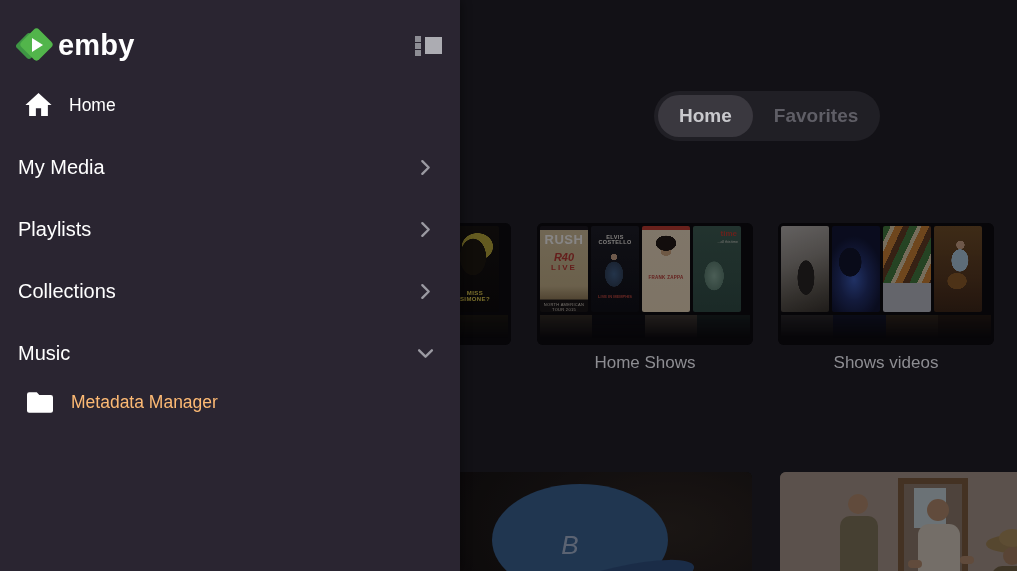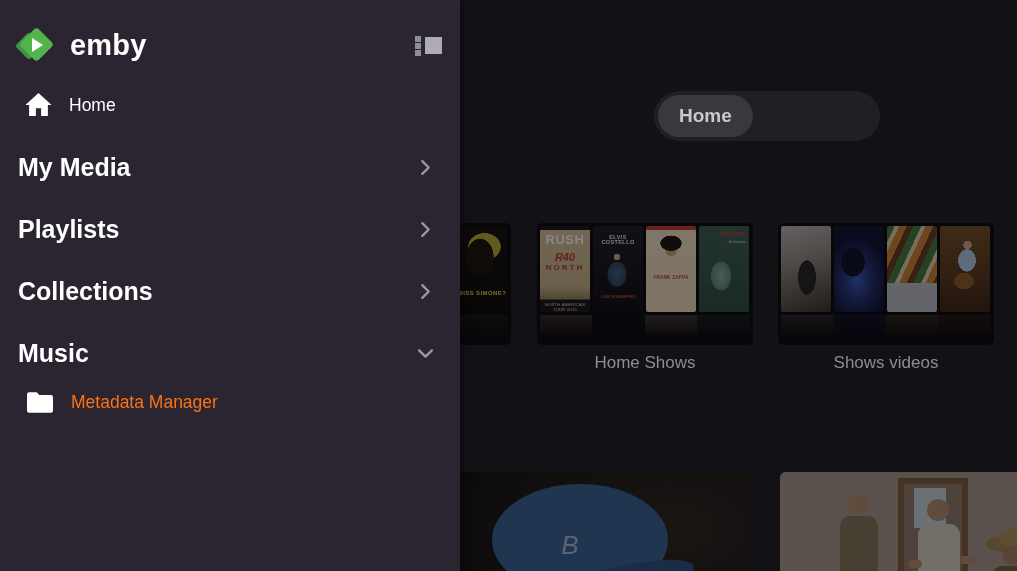--- a/index.html
+++ b/index.html
@@ -16,21 +16,21 @@
   .tab { font-size:19px; font-weight:700; color:#5f5e66; padding:0 21px; height:42px;
     display:flex; align-items:center; border-radius:21px; cursor:pointer; }
   .tab.active { background:#3a383f; color:#c9c9cd; }
 
   
   .tile { position:absolute; top:223px; width:216px; height:122px; background:#060608;
     border-radius:6px; overflow:hidden; cursor:pointer; }
   .t-nina  { left:295px; }
   .t-shows { left:537px; }
   .t-videos{ left:778px; }
-  .panels { position:absolute; left:3px; right:4px; top:3px; height:86px; display:flex; gap:3px;text-decoration:underline; }
+  .panels { position:absolute; left:3px; right:12px; top:3px; height:86px; display:flex; gap:3px;text-decoration:underline; }
   .panel { flex:1; position:relative; border-radius:2px; overflow:hidden; }
   .p-text { position:absolute; left:0; right:0; text-align:center; line-height:1.05; }
 
   .panel.dark { background:#050507; }
   .p-nina { background:
       radial-gradient(ellipse 46% 36% at 46% 36%, #171309 58%, transparent 60%),
       radial-gradient(ellipse 58% 28% at 55% 24%, #b3a433 55%, transparent 57%),
       linear-gradient(180deg,#12100b,#070604); }
   .nina-title { top:74%; color:#e0cd49; font-size:6px; font-weight:700; letter-spacing:.4px; }
 
@@ -93,21 +93,21 @@
   .wide-tile { position:absolute; top:472px; width:330px; height:186px; border-radius:6px;
     overflow:hidden; background:#0b0a0c; cursor:pointer; }
   .w-left { left:422px; }
   .w-right{ left:780px; }
   .wide-tile svg { display:block; width:100%; height:100%; }
 
   
   .drawer { position:absolute; left:0; top:0; width:460px; height:571px; background:#2a2531;
     z-index:5; box-shadow:1px 0 10px rgba(0,0,0,.45); }
 
-  .logo-row { position:absolute; top:26px; left:16px; display:flex; align-items:center; gap:16px; }
+  .logo-row { position:absolute; top:26px; left:16px; display:flex; align-items:center; gap:4px; }
   .logo-mark { position:relative; width:38px; height:38px; }
   .d-back { position:absolute; left:3px; top:10px; width:20px; height:20px; background:#3e9644;
     transform:rotate(45deg); border-radius:3px; }
   .d-front{ position:absolute; left:8px; top:6px; width:25px; height:25px; background:#52b54b;
     transform:rotate(45deg); border-radius:4px; }
   .play-tri { position:absolute; left:16px; top:12px; width:0; height:0;
     border-left:11px solid #ffffff; border-top:7px solid transparent; border-bottom:7px solid transparent; }
   .logo-text { font-size:29px; font-weight:700; color:#ffffff; letter-spacing:.2px; }
 
   .pin-btn { position:absolute; top:33px; right:18px; width:28px; height:26px; cursor:pointer; }
@@ -115,67 +115,68 @@
   .pin-s { position:absolute; left:1px; width:6px; height:6px; background:#8d8d94; }
   .pin-s1{ top:3px; } .pin-s2{ top:10px; } .pin-s3{ top:17px; }
 
   .nav-home { position:absolute; top:81px; left:0; right:0; height:48px; display:flex;
     align-items:center; padding-left:25px; gap:17px; cursor:pointer; }
   .nav-home-label { font-size:17.5px; color:#ffffff; }
 
   .nav-section { position:absolute; left:0; right:0; height:44px; display:flex;
     align-items:center; padding:0 26px 0 18px; cursor:pointer; }
   .ns-0{ top:145px; } .ns-1{ top:207px; } .ns-2{ top:269px; } .ns-3{ top:331px; }
-  .section-label { font-size:25px; font-weight:700; color:#ffffff;text-align:center; }
+  .section-label { font-size:20px; font-weight:400; color:#ffffff;text-align:center; }
   .section-chevron { margin-left:auto; display:flex; }
 
   .nav-child { position:absolute; top:378px; left:0; right:0; height:48px; display:flex;
     align-items:center; padding-left:27px; gap:18px; cursor:pointer; }
-  .nav-child-label { font-size:17.5px; color:#f97316; }
+  .nav-child-label { font-size:17.5px; color:#fdba74; }
 </style>
 </head>
 <body>
 
 <div class="stage">
 
   <div class="content">
 
     <div class="tab-pills">
       <div class="tab active">Home</div>
+      <div class="tab">Favorites</div>
     </div>
 
     <div class="tile t-nina">
       <div class="panels">
         <div class="panel dark"></div>
         <div class="panel dark"></div>
         <div class="panel dark"></div>
         <div class="panel p-nina">
           <span class="p-text nina-title">MISS SIMONE?</span>
         </div>
       </div>
       <div class="reflect r-nina"></div>
     </div>
 
     <div class="tile t-shows">
       <div class="panels">
         <div class="panel p-rush">
           <span class="p-text rush-title">RUSH</span>
           <span class="p-text rush-r40">R40</span>
-          <span class="p-text rush-live">NORTH</span>
+          <span class="p-text rush-live">LIVE</span>
           <span class="p-text rush-footer">NORTH AMERICAN TOUR 2015</span>
         </div>
         <div class="panel p-elvis">
           <span class="p-text elvis-title">ELVIS COSTELLO</span>
           <span class="p-text elvis-sub">LIVE IN MEMPHIS</span>
         </div>
         <div class="panel p-zappa">
           <span class="p-text zappa-title">FRANK ZAPPA</span>
         </div>
         <div class="panel p-sting">
-          <span class="p-text sting-title">videos</span>
+          <span class="p-text sting-title">time</span>
           <span class="p-text sting-sub">...all this time</span>
         </div>
       </div>
       <div class="reflect r-shows"></div>
     </div>
     <div class="tile-label l-shows">Home Shows</div>
 
     <div class="tile t-videos">
       <div class="panels">
         <div class="panel p-mv1"></div>

